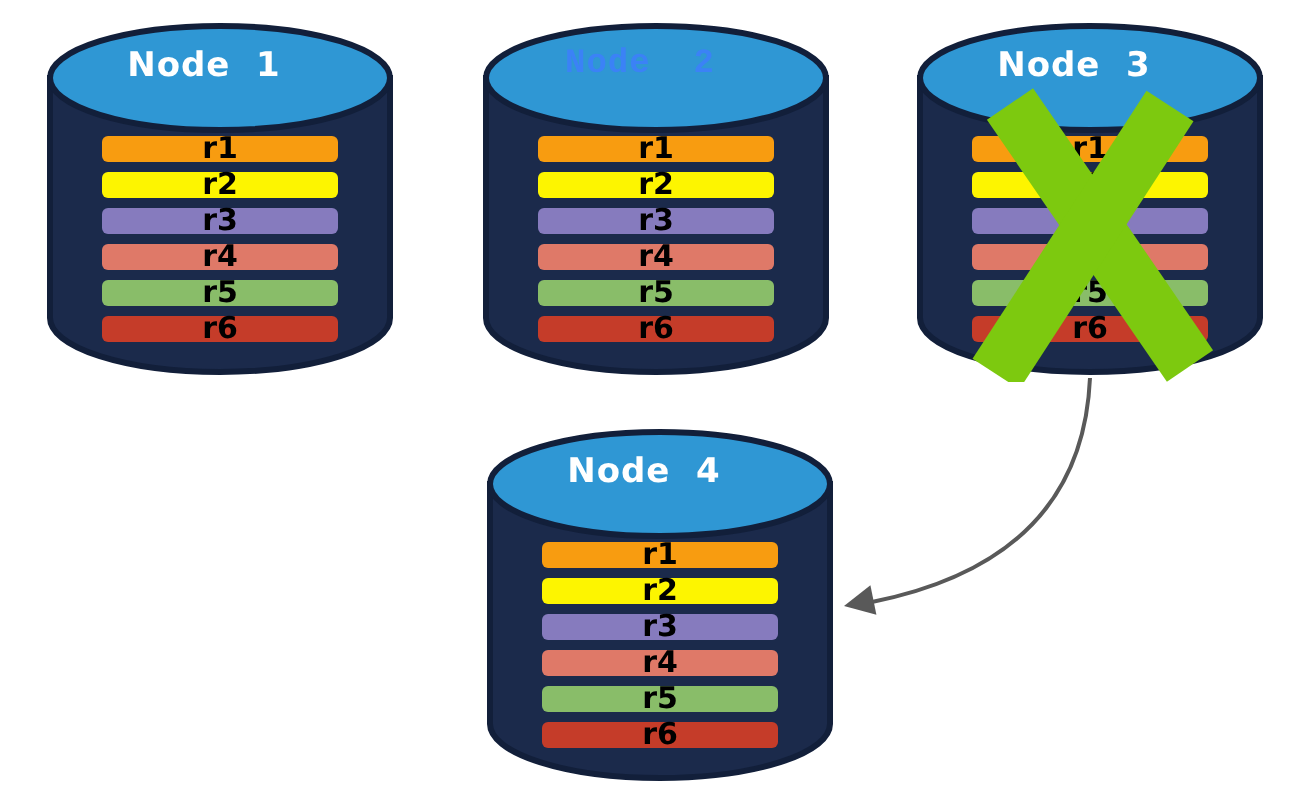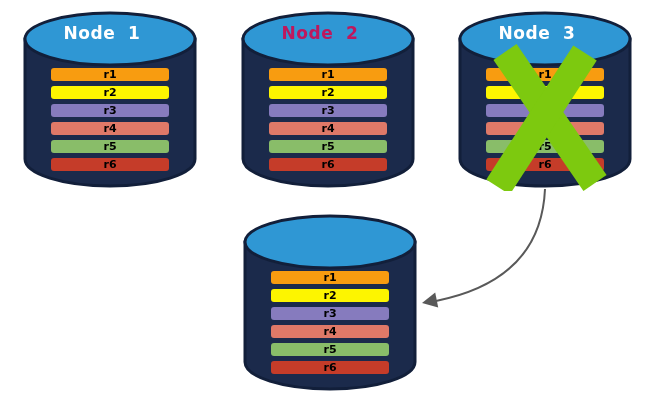--- a/index.html
+++ b/index.html
@@ -11,21 +11,21 @@
   .node{position:absolute;width:176px;height:184px;}
   .node svg.cyl{position:absolute;left:0;top:0;}
   .node-title{
     position:absolute;top:16px;left:0;right:16px;
     text-align:center;color:#fff;font-size:17px;font-weight:bold;
     letter-spacing:.5px;white-space:pre;
   }
   .rows{position:absolute;left:29px;right:29px;top:61px;}
   .row{
     height:13px;margin-bottom:5px;border-radius:3px;
-    font-size:11px;font-weight:bold;line-height:13px;
+    font-size:15px;font-weight:bold;line-height:13px;
     text-align:center;color:#000;
   }
   .x-overlay{position:absolute;left:0;top:0;pointer-events:none;}
   #arrow-layer{position:absolute;left:0;top:0;pointer-events:none;}
   
   #node-1{left:22px;top:7px;}
   #node-2{left:240px;top:7px;}
   #node-3{left:457px;top:7px;}
   #node-4{left:242px;top:210px;}
 </style>
@@ -46,21 +46,21 @@
       <div class="row" style="background: rgb(137, 189, 105); color: rgb(0, 0, 0);">r5</div>
       <div class="row" style="background: rgb(197, 60, 41); color: rgb(0, 0, 0);">r6</div>
     </div>
 </div>
 
 <div class="node" id="node-2">
   <svg class="cyl" width="176" height="184" viewBox="0 0 176 184">
     <path d="M3 32 L3 152 A85 27 0 0 0 173 152 L173 32 Z" stroke-width="3" fill="#1B2A4B" stroke="#121F3A"></path>
     <ellipse cx="88" cy="32" rx="85" ry="26" stroke-width="3" fill="#2F97D4" stroke="#121F3A"></ellipse>
   </svg>
-  <div class="node-title" style="color: #be185d;">Node  2</div>
+  <div class="node-title" style="color: #3b82f6; font-family: Liberation Mono, monospace;">Node  2</div>
   <div class="rows">
       <div class="row" style="background: rgb(248, 156, 16); color: rgb(0, 0, 0);">r1</div>
       <div class="row" style="background: rgb(253, 245, 0); color: rgb(0, 0, 0);">r2</div>
       <div class="row" style="background: rgb(134, 123, 190); color: rgb(0, 0, 0);">r3</div>
       <div class="row" style="background: rgb(223, 121, 104); color: rgb(0, 0, 0);">r4</div>
       <div class="row" style="background: rgb(137, 189, 105); color: rgb(0, 0, 0);">r5</div>
       <div class="row" style="background: rgb(197, 60, 41); color: rgb(0, 0, 0);">r6</div>
     </div>
 </div>
 
@@ -82,20 +82,21 @@
     <line x1="48" y1="45" x2="138" y2="176" stroke-width="28" stroke="#7DC90F"></line>
     <line x1="128" y1="46" x2="41" y2="180" stroke-width="28" stroke="#7DC90F"></line>
   </svg>
 </div>
 
 <div class="node" id="node-4">
   <svg class="cyl" width="176" height="184" viewBox="0 0 176 184">
     <path d="M3 32 L3 152 A85 27 0 0 0 173 152 L173 32 Z" stroke-width="3" fill="#1B2A4B" stroke="#121F3A"></path>
     <ellipse cx="88" cy="32" rx="85" ry="26" stroke-width="3" fill="#2F97D4" stroke="#121F3A"></ellipse>
   </svg>
+  <div class="node-title" style="color: rgb(255, 255, 255);">Node  4</div>
   <div class="rows">
       <div class="row" style="background: rgb(248, 156, 16); color: rgb(0, 0, 0);">r1</div>
       <div class="row" style="background: rgb(253, 245, 0); color: rgb(0, 0, 0);">r2</div>
       <div class="row" style="background: rgb(134, 123, 190); color: rgb(0, 0, 0);">r3</div>
       <div class="row" style="background: rgb(223, 121, 104); color: rgb(0, 0, 0);">r4</div>
       <div class="row" style="background: rgb(137, 189, 105); color: rgb(0, 0, 0);">r5</div>
       <div class="row" style="background: rgb(197, 60, 41); color: rgb(0, 0, 0);">r6</div>
     </div>
 </div>
 

